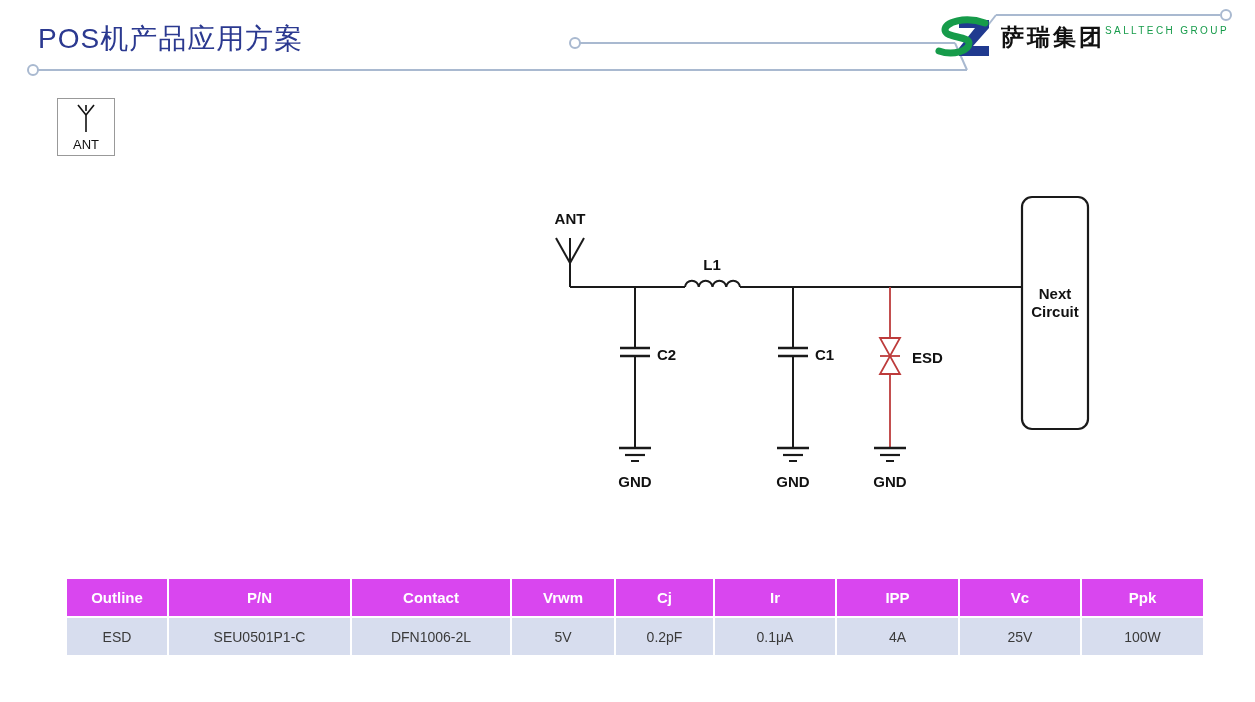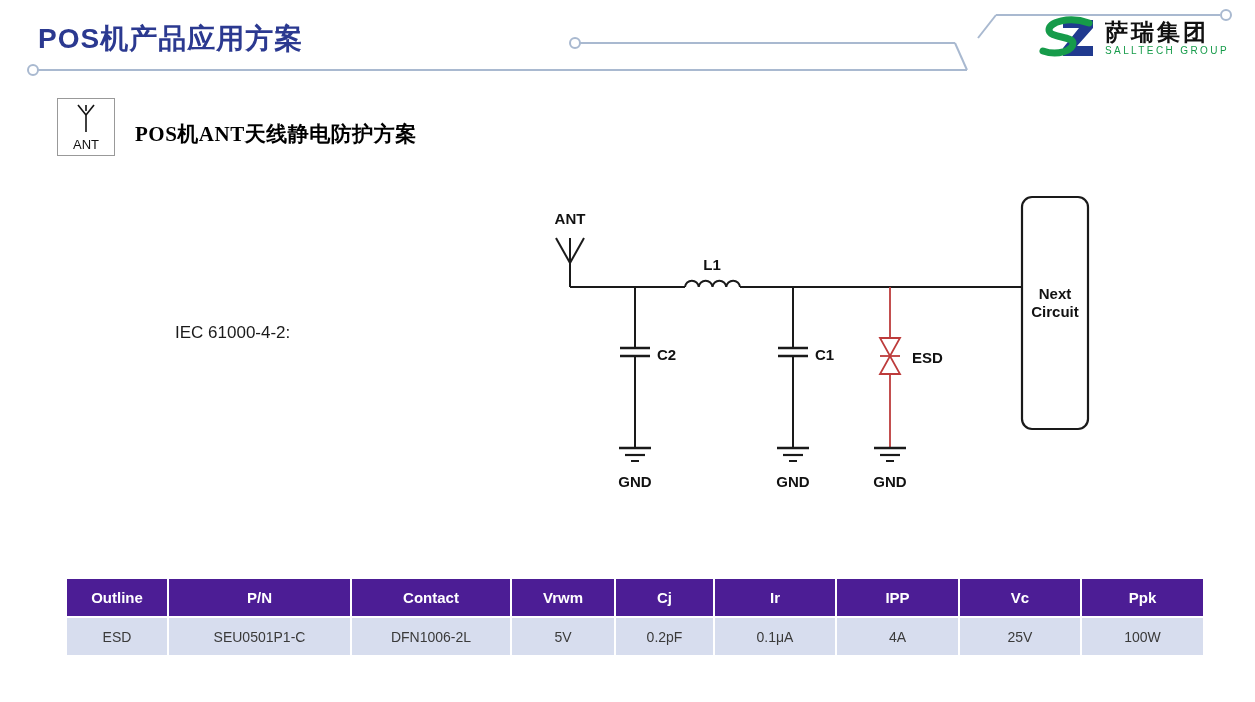--- a/index.html
+++ b/index.html
@@ -2,25 +2,25 @@
 <html><head>
 <meta charset="utf-8">
 <style>
   html,body { margin:0; padding:0; background:#ffffff; }
   .page {
     position:relative; width:1255px; height:702px; background:#ffffff;
     font-family:"Liberation Sans", sans-serif; overflow:hidden;
   }
   .title {
     position:absolute; left:38px; top:20px;
-    font-size:28px; font-weight:bold; color:#2b3990; letter-spacing:1px;
+    font-size:28px; font-weight:normal; color:#2b3990; letter-spacing:1px;
   }
   .decor { position:absolute; left:0; top:0; }
   .logo { position:absolute; top:16px; right:26px; display:flex; align-items:center; gap:8px; }
-  .logo-text { display:flex; flex-direction:column; }
+  .logo-text { display:flex; flex-direction:row; }
   .logo-name { font-size:23px; font-weight:bold; color:#111; letter-spacing:3px; line-height:1.1; }
   .logo-sub { font-size:10px; color:#169b4a; letter-spacing:2.4px; margin-top:0; }
 
   .ant-box {
     position:absolute; left:57px; top:98px; width:58px; height:58px;
     border:1px solid #999; background:#fff; box-sizing:border-box;
     display:flex; flex-direction:column; align-items:center; justify-content:space-between;
     padding:4px 0 3px 0;
   }
   .ant-box-label { font-size:13px; color:#111; }
@@ -35,21 +35,21 @@
     font-size:17px; color:#1a1a1a; line-height:30px;
   }
   .circuit { position:absolute; left:540px; top:195px; }
   .circuit text { font-family:"Liberation Sans", sans-serif; font-weight:bold; font-size:15px; fill:#111; }
 
   .spec-table {
     position:absolute; left:65px; top:577px;
     border-collapse:collapse; table-layout:fixed;
   }
   .spec-table th, .spec-table td { border:2px solid #ffffff; text-align:center; padding:0; }
-  .spec-table th { background:#4c1d95; color:#ffffff; font-size:15px; font-weight:bold; height:37px; }
+  .spec-table th { background:#d946ef; color:#ffffff; font-size:15px; font-weight:bold; height:37px; }
   .spec-table td { background:#d7ddee; color:#3a3a3a; font-size:14px; height:37px; }
 </style>
 </head>
 <body>
 
 <div class="page">
 
   <svg class="decor" width="1255" height="90" viewBox="0 0 1255 90">
     <g stroke="#a9b9d0" stroke-width="2" fill="#ffffff">
       <line x1="580" y1="43" x2="955" y2="43"></line>
@@ -81,24 +81,22 @@
       <g stroke="#111" stroke-width="1.6" fill="none">
         <line x1="18" y1="12" x2="18" y2="29"></line>
         <line x1="18" y1="12" x2="10" y2="2"></line>
         <line x1="18" y1="12" x2="26" y2="2"></line>
         <line x1="18" y1="8" x2="18" y2="2"></line>
       </g>
     </svg>
     <span class="ant-box-label">ANT</span>
   </div>
 
-  <div class="section-heading">POS机ANT天线静电防护方案</div>
 
   <div class="iec">
-    <div>IEC 61000-4-2:</div>
   </div>
 
   <svg class="circuit" width="570" height="310" viewBox="0 0 570 310">
 
     <g stroke="#1a1a1a" stroke-width="2" fill="none">
       <line x1="30" y1="43" x2="30" y2="92"></line>
       <line x1="30" y1="68" x2="16" y2="43"></line>
       <line x1="30" y1="68" x2="44" y2="43"></line>
     </g>
     <text x="30" y="29" text-anchor="middle">ANT</text>

